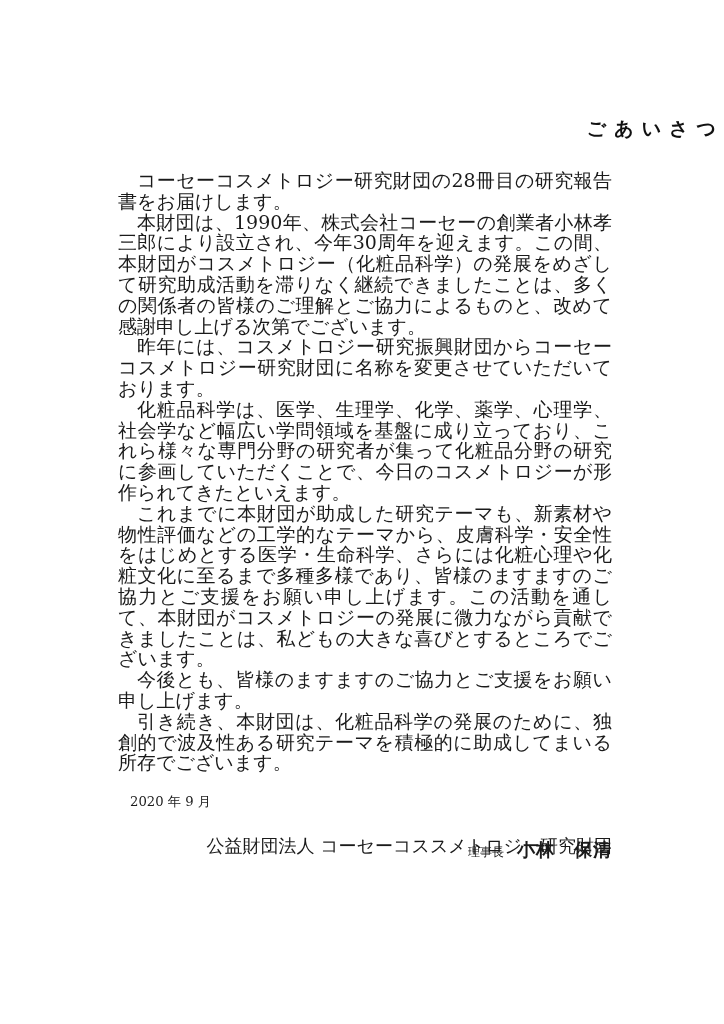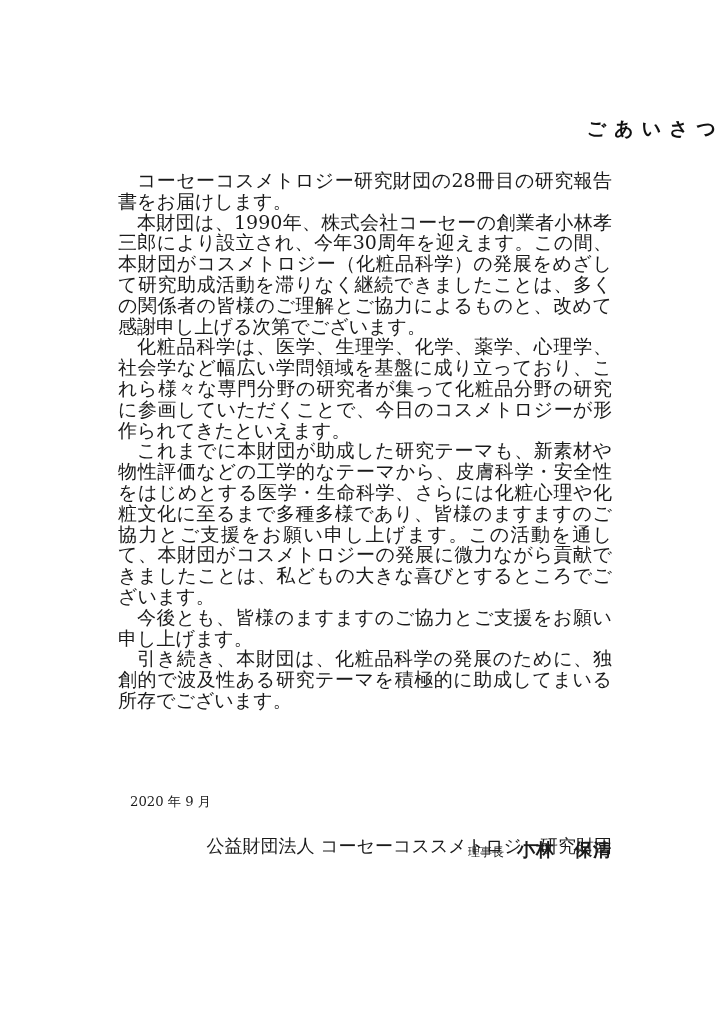--- a/index.html
+++ b/index.html
@@ -17,20 +17,21 @@
   .sig .name { font-size: 18px; font-weight: bold; letter-spacing: 1px; }
 </style>
 </head>
 <body>
 
 <div class="title">ごあいさつ</div>
 
 <div class="body">
   <p class="para">コーセーコスメトロジー研究財団の28冊目の研究報告書をお届けします。</p>
   <p class="para">本財団は、1990年、株式会社コーセーの創業者小林孝三郎により設立され、今年30周年を迎えます。この間、本財団がコスメトロジー（化粧品科学）の発展をめざして研究助成活動を滞りなく継続できましたことは、多くの関係者の皆様のご理解とご協力によるものと、改めて感謝申し上げる次第でございます。</p>
+  <p class="para">昨年には、コスメトロジー研究振興財団からコーセーコスメトロジー研究財団に名称を変更させていただいております。</p>
   <p class="para">化粧品科学は、医学、生理学、化学、薬学、心理学、社会学など幅広い学問領域を基盤に成り立っており、これら様々な専門分野の研究者が集って化粧品分野の研究に参画していただくことで、今日のコスメトロジーが形作られてきたといえます。</p>
   <p class="para">これまでに本財団が助成した研究テーマも、新素材や物性評価などの工学的なテーマから、皮膚科学・安全性をはじめとする医学・生命科学、さらには化粧心理や化粧文化に至るまで多種多様であり、皆様のますますのご協力とご支援をお願い申し上げます。この活動を通して、本財団がコスメトロジーの発展に微力ながら貢献できましたことは、私どもの大きな喜びとするところでございます。</p>
   <p class="para">今後とも、皆様のますますのご協力とご支援をお願い申し上げます。</p>
   <p class="para">引き続き、本財団は、化粧品科学の発展のために、独創的で波及性ある研究テーマを積極的に助成してまいる所存でございます。</p>
 </div>
 
 <div class="date">2020 年 9 月</div>
 
 <div class="org">公益財団法人 コーセーコススメトロジー研究財団</div>
 

